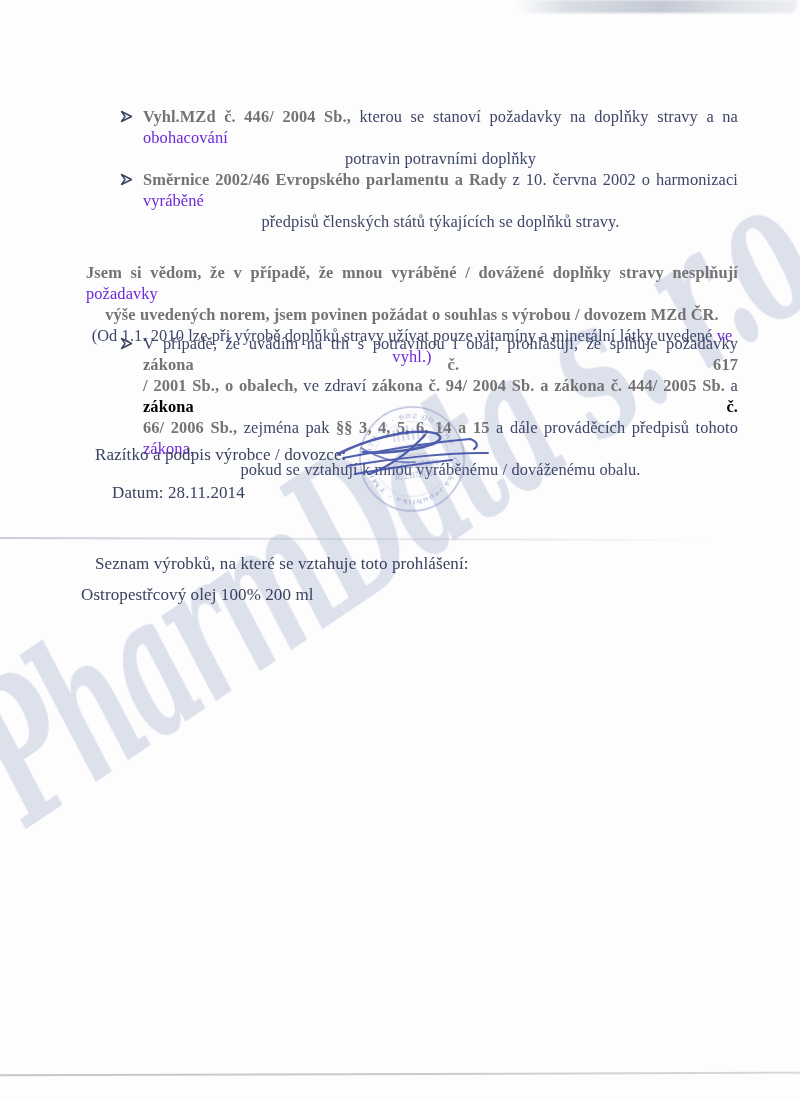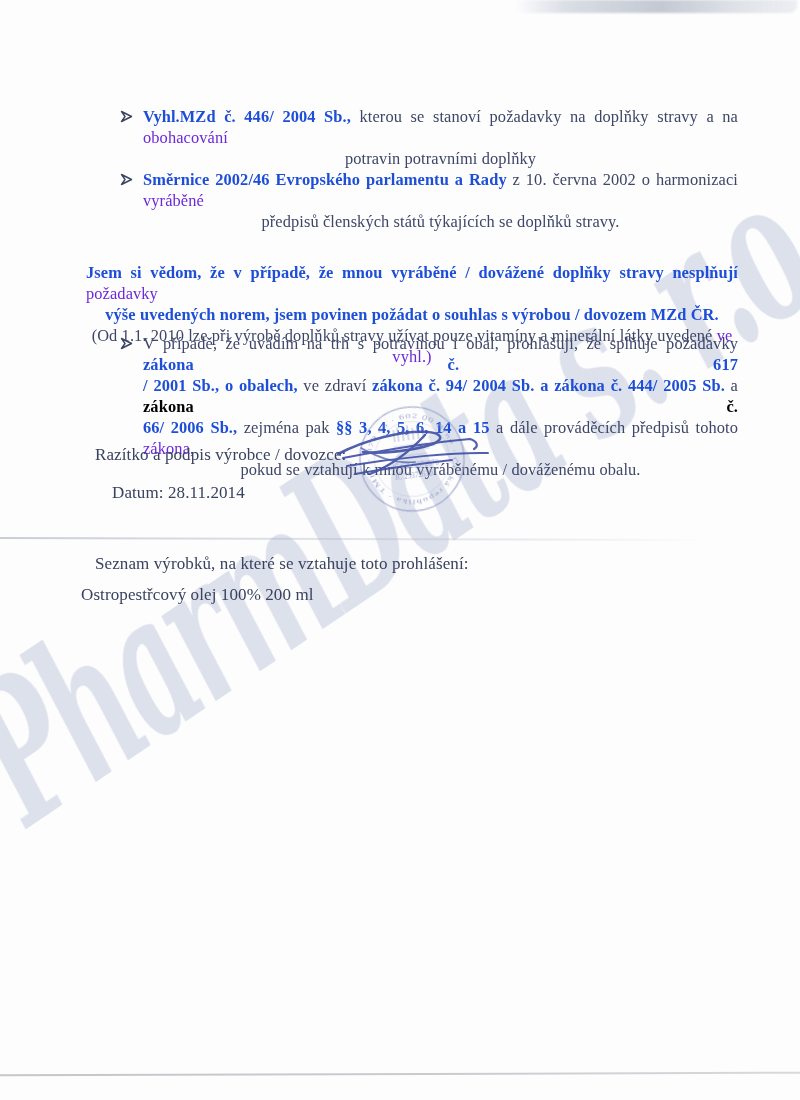--- a/index.html
+++ b/index.html
@@ -36,21 +36,21 @@
     transform:rotate(-0.18deg);
   }
   
   .block{position:absolute;font-size:16.4px;line-height:21px;letter-spacing:.1px;}
   .list{left:120px;width:618px;}
   .para{left:86px;width:652px;}
   .li{position:relative;padding-left:23px;}
   .arrow{position:absolute;left:0;top:4px;width:13px;height:13px;}
   .tl{text-align:center;}
   .tl.j{text-align:justify;text-align-last:justify;}
-  .tl .b{font-weight:bold;color:#1d4ed8;}
+  .tl .b{font-weight:bold;color:#737373;}
   .tl .lt{color:#6d28d9;}
   .tl .b.lt{color:#000000;}
   .line17{position:absolute;font-size:17px;line-height:22px;color:#39425f;letter-spacing:.1px;white-space:nowrap;}
   
   .stampsig{position:absolute;left:325px;top:390px;width:180px;height:145px;}
 </style>
 </head>
 <body>
 
 <div class="page">

